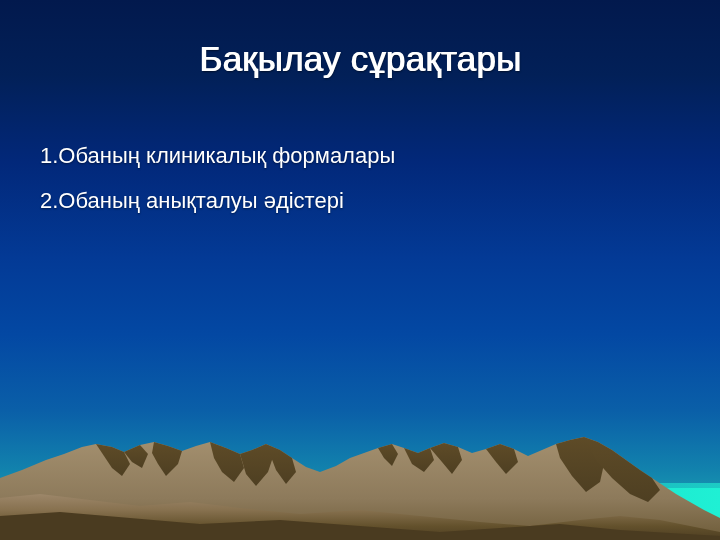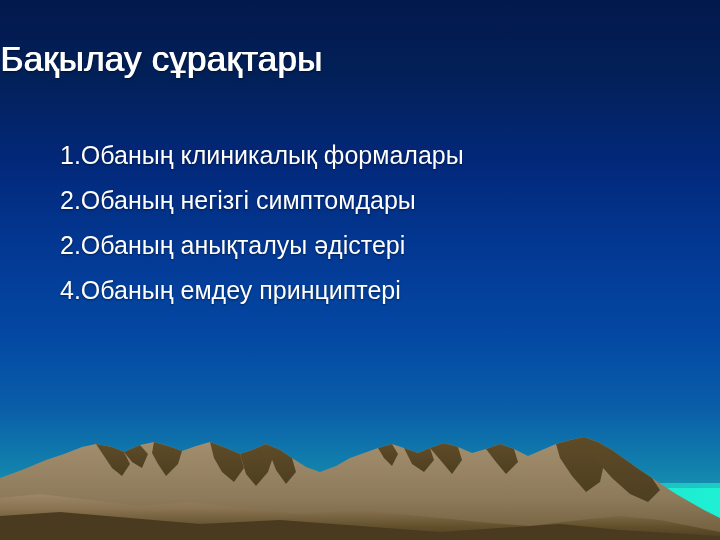--- a/index.html
+++ b/index.html
@@ -72,45 +72,44 @@
     width: 720px;
     height: 120px;
   }
 
   
   .title {
     position: absolute;
     left: 0;
     right: 0;
     top: 38px;
-    text-align: left;
+    text-align: center;
     color: #ffffff;
     font-size: 35px;
     line-height: 42px;
     letter-spacing: .2px;
     text-shadow:
         1px 0 0 #ffffff,
         1px 1px 2px rgba(0,0,0,.55);
     white-space: nowrap;
   }
 
   
   .body-list {
     position: absolute;
     left: 40px;
     top: 133px;
     width: 620px;
   }
   .body-line {
     color: #ffffff;
-    font-size: 25px;
+    font-size: 22px;
     line-height: 45px;
     white-space: nowrap;
     text-shadow: 0 1px 2px rgba(0,0,0,.45);
-    margin-left: 20px;
   }
 </style>
 </head>
 <body>
 
 <div class="slide">
 
   <div class="water-top-edge"></div>
   <div class="water-band"></div>
 
@@ -170,18 +169,16 @@
       <path d="M0,96 L60,92 L130,98 L200,104 L280,100 L360,106
                L440,112 L500,108 L560,104 L620,110 L720,116
                L720,120 L0,120 Z" fill="#4a3b20"></path>
     </svg>
   </div>
 
   <div class="title">Бақылау сұрақтары</div>
 
   <div class="body-list">
     <div class="body-line">1.Обаның клиникалық формалары</div>
-    <div class="body-line">2.Обаның негізгі симптомдары</div>
     <div class="body-line">2.Обаның анықталуы әдістері</div>
-    <div class="body-line">4.Обаның емдеу принциптері</div>
   </div>
 
 </div>
 
 </body></html>

